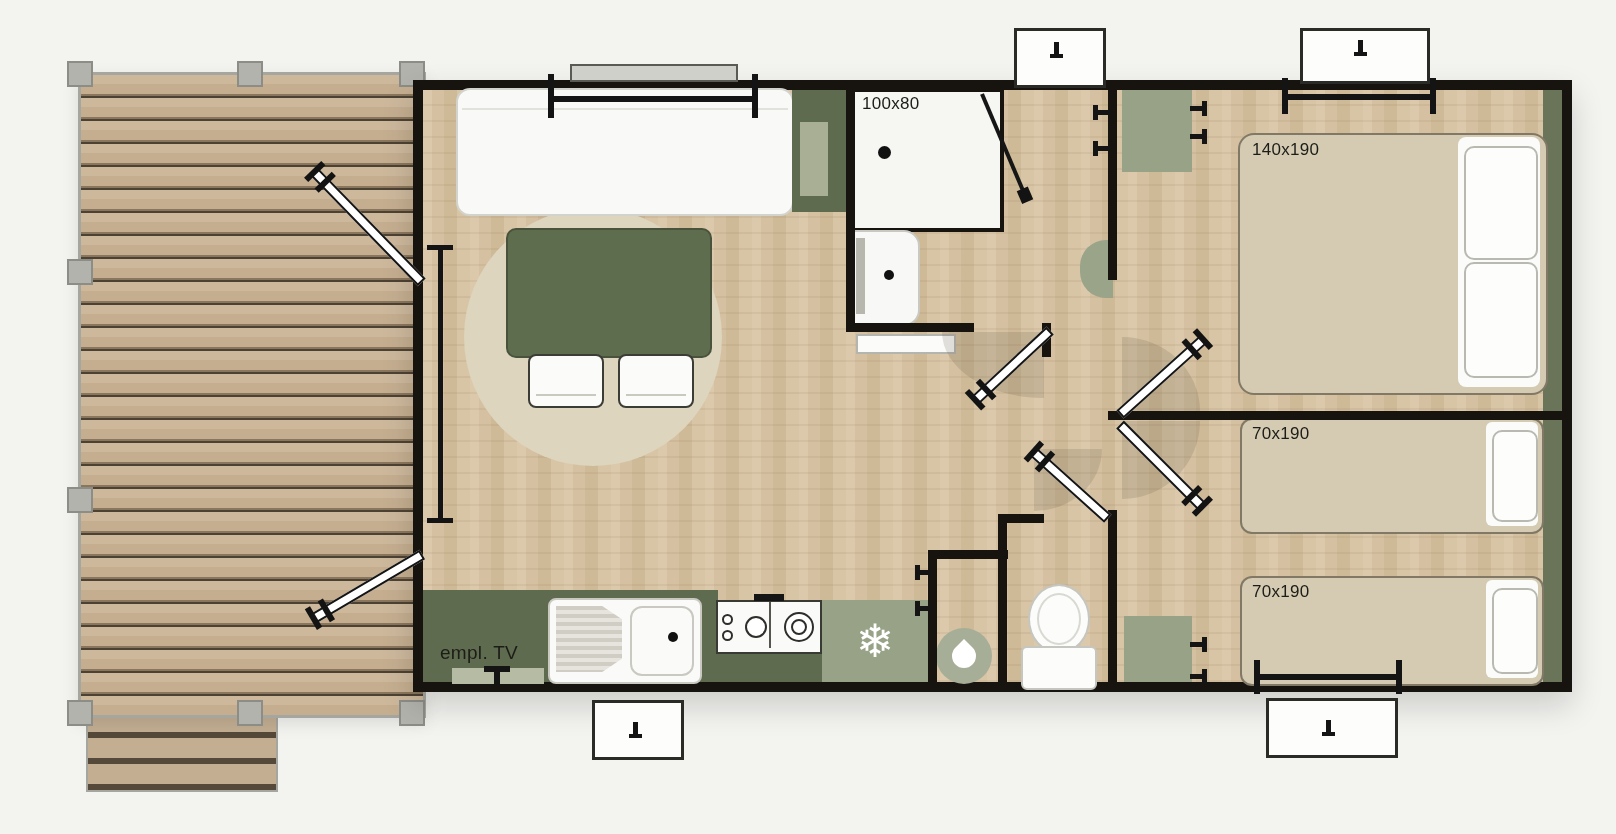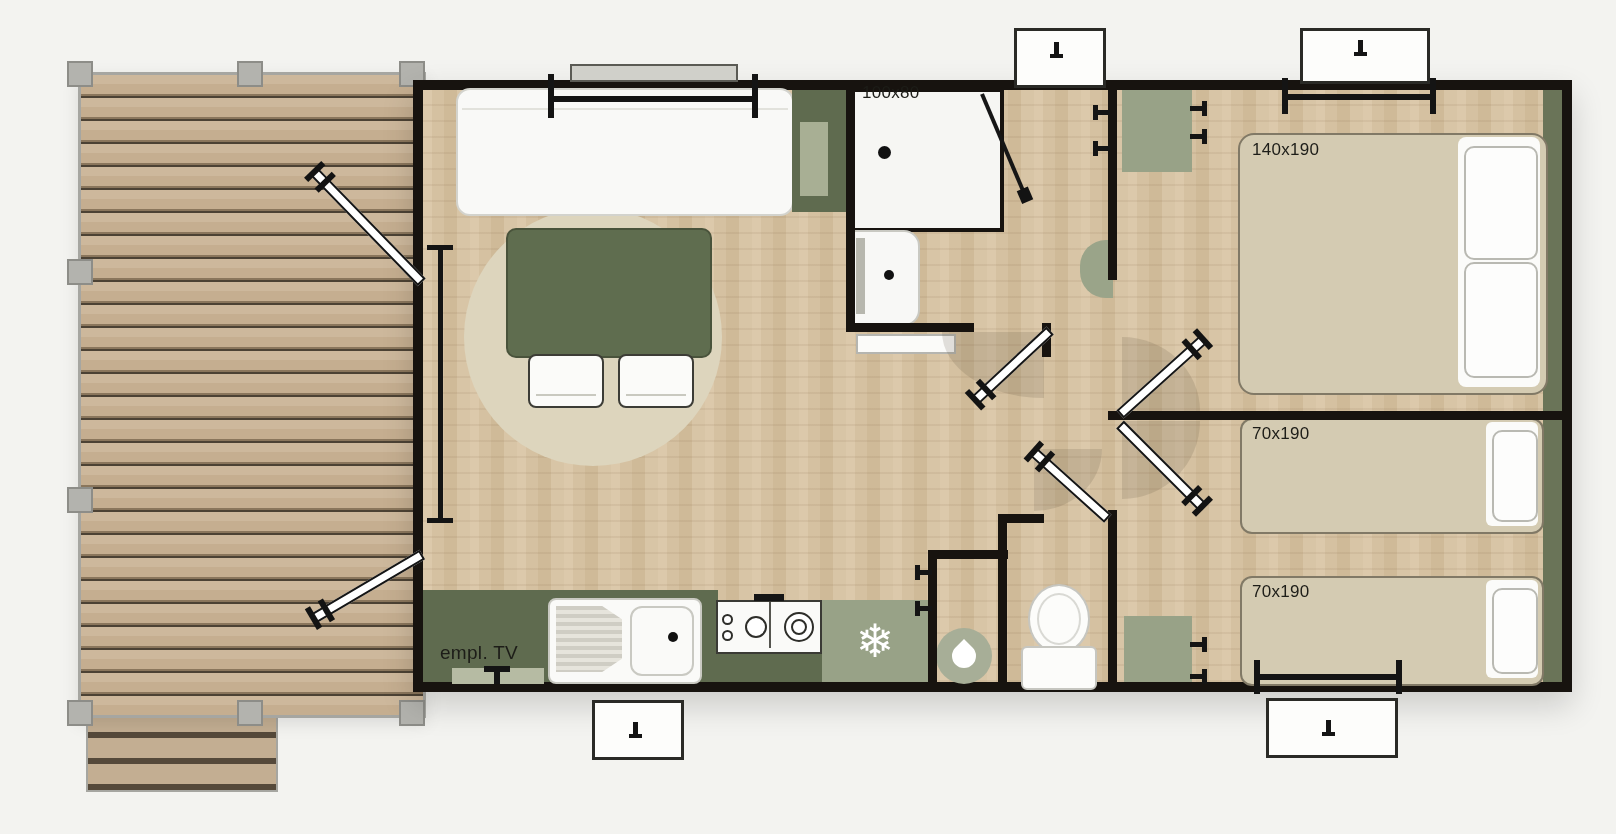--- a/index.html
+++ b/index.html
@@ -104,21 +104,21 @@
   <div class="abs burner" style="left:784px;top:612px;width:26px;height:26px;z-index:9;"></div>
   <div class="abs burner" style="left:791px;top:619px;width:12px;height:12px;z-index:10;"></div>
   <div class="abs knob" style="left:722px;top:614px;width:7px;height:7px;z-index:9;"></div>
   <div class="abs knob" style="left:722px;top:630px;width:7px;height:7px;z-index:9;"></div>
 
   <div class="abs sage-light" style="left:822px;top:600px;width:106px;height:82px;display:flex;align-items:center;justify-content:center;z-index:6;">
     <span style="color:#fff;font-size:46px;line-height:1;">❄</span>
   </div>
 
   <div class="abs" style="left:850px;top:88px;width:146px;height:136px;background:#f6f6f3;border:4px solid #17130f;z-index:12;"></div>
-  <div class="abs label" style="left:862px;top:83px;z-index:40;">100x80</div>
+  <div class="abs label" style="left:862px;top:94px;z-index:40;">100x80</div>
   <div class="abs" style="left:878px;top:146px;width:13px;height:13px;border-radius:50%;background:#111;z-index:13;"></div>
   <div class="abs glass" style="left:982px;top:92px;width:114px;transform:rotate(67deg);"></div>
   <div class="abs" style="left:852px;top:230px;width:64px;height:92px;background:#f8f8f6;border:2px solid #c9c9c2;border-radius:0 16px 16px 0;z-index:12;"></div>
   <div class="abs" style="left:856px;top:238px;width:9px;height:76px;background:#b7b7ae;z-index:13;"></div>
   <div class="abs" style="left:884px;top:270px;width:10px;height:10px;border-radius:50%;background:#111;z-index:13;"></div>
   <div class="abs" style="left:856px;top:334px;width:96px;height:16px;background:#fbfbf9;border:2px solid #b5b5b0;z-index:12;"></div>
   <div class="abs" style="left:1080px;top:240px;width:33px;height:58px;background:#9aa489;border-radius:26px 0 0 26px;z-index:12;"></div>
 
   <div class="abs" style="left:936px;top:628px;width:56px;height:56px;border-radius:50%;background:#a7ae97;display:flex;align-items:center;justify-content:center;z-index:12;">
     <div class="drop"></div>

